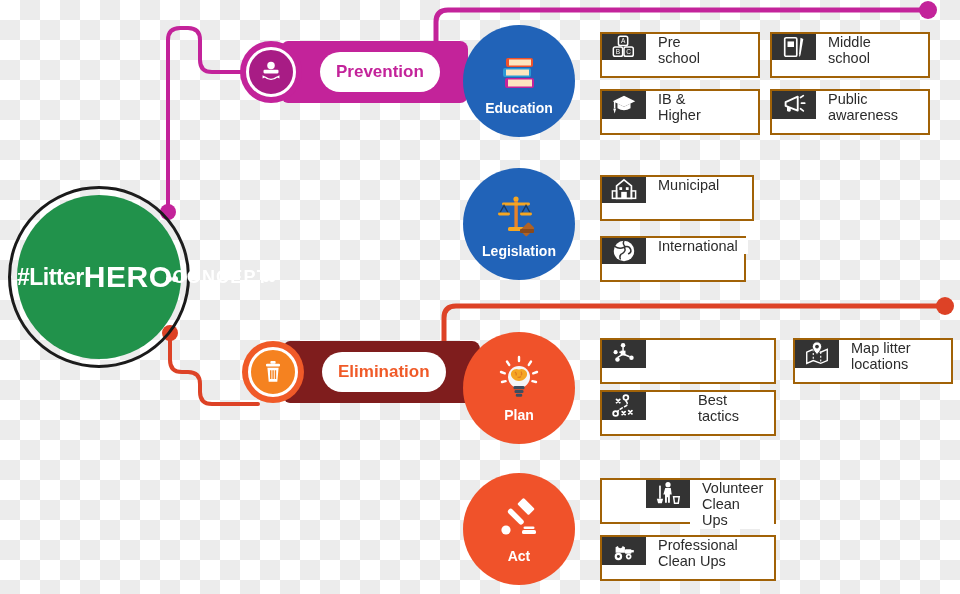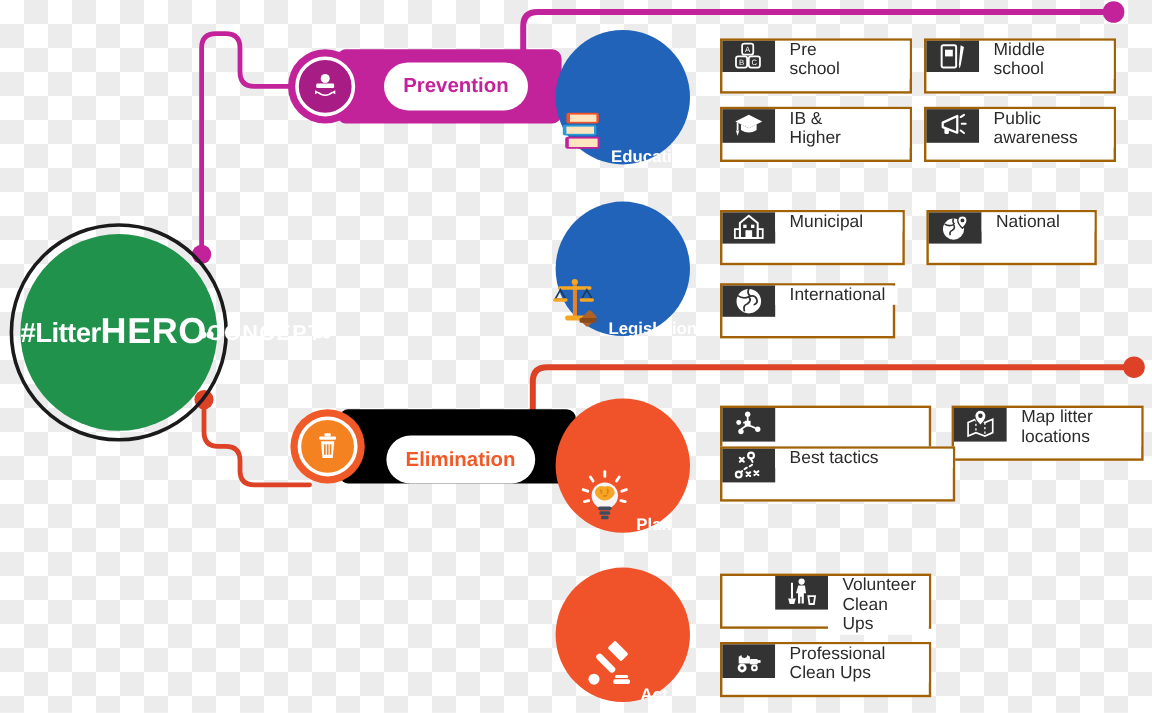--- a/index.html
+++ b/index.html
@@ -78,30 +78,30 @@
     width: 50px; height: 50px; border-radius: 50%;
     border: 3px solid #ffffff;
     display: flex; align-items: center; justify-content: center;
   }
   .badge-prevention .tab { background: #c3239a; width: 186px; }
   .badge-prevention .tab-shadow { background: #8e186f; }
   .badge-prevention .pill { color: #c3239a; }
   .badge-prevention .icon-circle { background: #c3239a; }
   .badge-prevention .icon-inner { background: #a81c85; }
 
-  .badge-elimination .tab { background: #000000; width: 196px; align-items: flex-end; }
+  .badge-elimination .tab { background: #7f1d1d; width: 196px; }
   .badge-elimination .tab-shadow { background: #d63f1c; }
   .badge-elimination .pill { color: #f05a28; }
   .badge-elimination .icon-circle { background: #f05a28; }
   .badge-elimination .icon-inner { background: #f58220; }
 
   
   .cat { position: absolute; width: 112px; height: 112px; border-radius: 50%;
-         display: flex; flex-direction: row;
-         align-items: flex-end; justify-content: center; color: #ffffff; }
+         display: flex; flex-direction: column;
+         align-items: center; justify-content: center; color: #ffffff; }
   .cat .cat-icon { width: 52px; height: 52px; display: flex;
                    align-items: center; justify-content: center; margin-bottom: 2px; }
   .cat .cat-label { font-size: 14px; font-weight: bold; line-height: 1; }
   .cat-blue { background: #2163b8; }
   .cat-orange { background: #f0522a; }
 
   
   .chip {
     position: absolute; height: 46px;
     display: flex; align-items: flex-start;
@@ -287,31 +287,20 @@
         <rect x="11" y="16" width="6" height="7" fill="#fff"></rect>
         <rect x="9" y="11" width="3" height="3" fill="#fff"></rect>
         <rect x="16" y="11" width="3" height="3" fill="#fff"></rect>
         <rect x="1.5" y="15" width="4.5" height="8" fill="none" stroke="#fff" stroke-width="1.6"></rect>
         <rect x="22" y="15" width="4.5" height="8" fill="none" stroke="#fff" stroke-width="1.6"></rect>
       </svg>
     </div>
     <div class="chip-txt">Municipal</div>
   </div>
 
-  <div class="chip" style="left:772px; top:175px; width:142px;">
-    <div class="chip-ico">
-      <svg width="26" height="26" viewBox="0 0 28 28">
-        <circle cx="12.5" cy="15" r="9.5" fill="#fff"></circle>
-        <path d="M4.5 10.5 q4 2.5 8 0.5 q2 3 -1 5 q-3 1 -2 4.5 M12.5 5.5 q-1.5 3 1 5" stroke="#333" stroke-width="1.4" fill="none"></path>
-        <path d="M20.5 3 a4.2 4.2 0 0 1 4.2 4.2 c0 3 -4.2 7 -4.2 7 s-4.2 -4 -4.2 -7 A4.2 4.2 0 0 1 20.5 3 z" fill="#fff" stroke="#333" stroke-width="1.2"></path>
-        <circle cx="20.5" cy="7.2" r="1.7" fill="#333"></circle>
-      </svg>
-    </div>
-    <div class="chip-txt">National</div>
-  </div>
 
   <div class="chip" style="left:600px; top:236px; width:146px;">
     <div class="chip-ico">
       <svg width="26" height="26" viewBox="0 0 28 28">
         <circle cx="14" cy="14" r="11" fill="#fff"></circle>
         <path d="M4 9 q5 3.5 10 1 q3 3.5 -1.5 6.5 q-4 1.5 -2.5 6 M14 3 q-2 4 1.5 6.5 q4 -1 5.5 2.5 q1.5 3.5 -2 5" stroke="#333" stroke-width="1.6" fill="none" stroke-linecap="round"></path>
       </svg>
     </div>
     <div class="chip-txt">International</div>
   </div>
@@ -360,21 +349,21 @@
         <path d="M4 13 L11 10 L19 13 L26 10 L26 22 L19 25 L11 22 L4 25 Z" fill="none" stroke="#fff" stroke-width="1.5"></path>
         <path d="M11 10 L11 22 M19 13 L19 25" stroke="#fff" stroke-width="1.2" stroke-dasharray="2 2"></path>
         <path d="M15 2 a5 5 0 0 1 5 5 c0 3.6 -5 8.5 -5 8.5 s-5 -4.9 -5 -8.5 a5 5 0 0 1 5 -5 z" fill="#fff" stroke="#333" stroke-width="1"></path>
         <circle cx="15" cy="7" r="2" fill="#333"></circle>
       </svg>
     </div>
     <div class="chip-txt">Map litter
 locations</div>
   </div>
 
-  <div class="chip" style="left:600px; top:372px; width:196px;">
+  <div class="chip" style="left:600px; top:390px; width:176px;gap:40px;">
     <div class="chip-ico">
       <svg width="28" height="28" viewBox="0 0 30 30">
         <g stroke="#fff" stroke-width="1.9" stroke-linecap="round">
           <path d="M7 8 l3.5 3.5 M10.5 8 l-3.5 3.5"></path>
           <path d="M20 20 l3.5 3.5 M23.5 20 l-3.5 3.5"></path>
           <path d="M13 21 l3.2 3.2 M16.2 21 l-3.2 3.2"></path>
         </g>
         <circle cx="17" cy="6" r="2.6" fill="none" stroke="#fff" stroke-width="1.9"></circle>
         <circle cx="6" cy="23" r="2.6" fill="none" stroke="#fff" stroke-width="1.9"></circle>
         <path d="M17 9.5 q3.5 4 -1 6 q-4.5 2 -7.5 5" stroke="#fff" stroke-width="1.7" fill="none" stroke-dasharray="2.6 2.6" stroke-linecap="round"></path>

